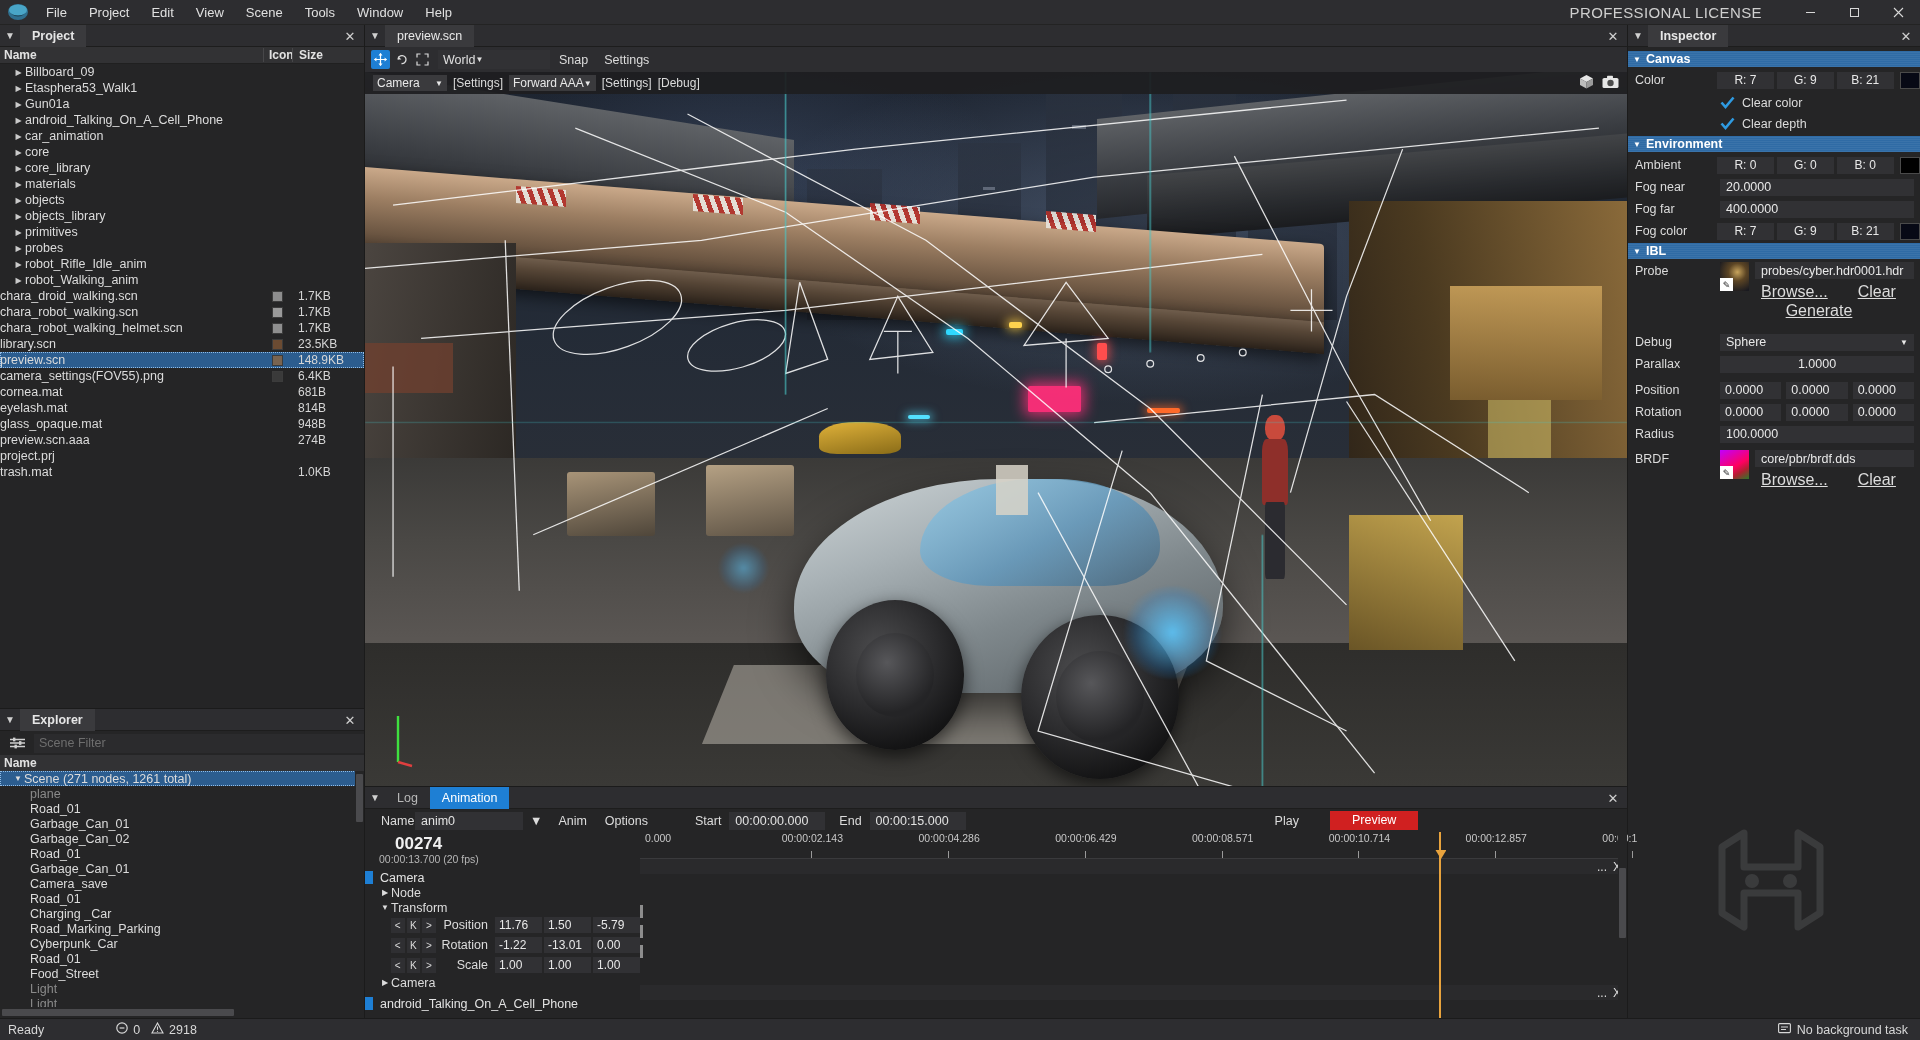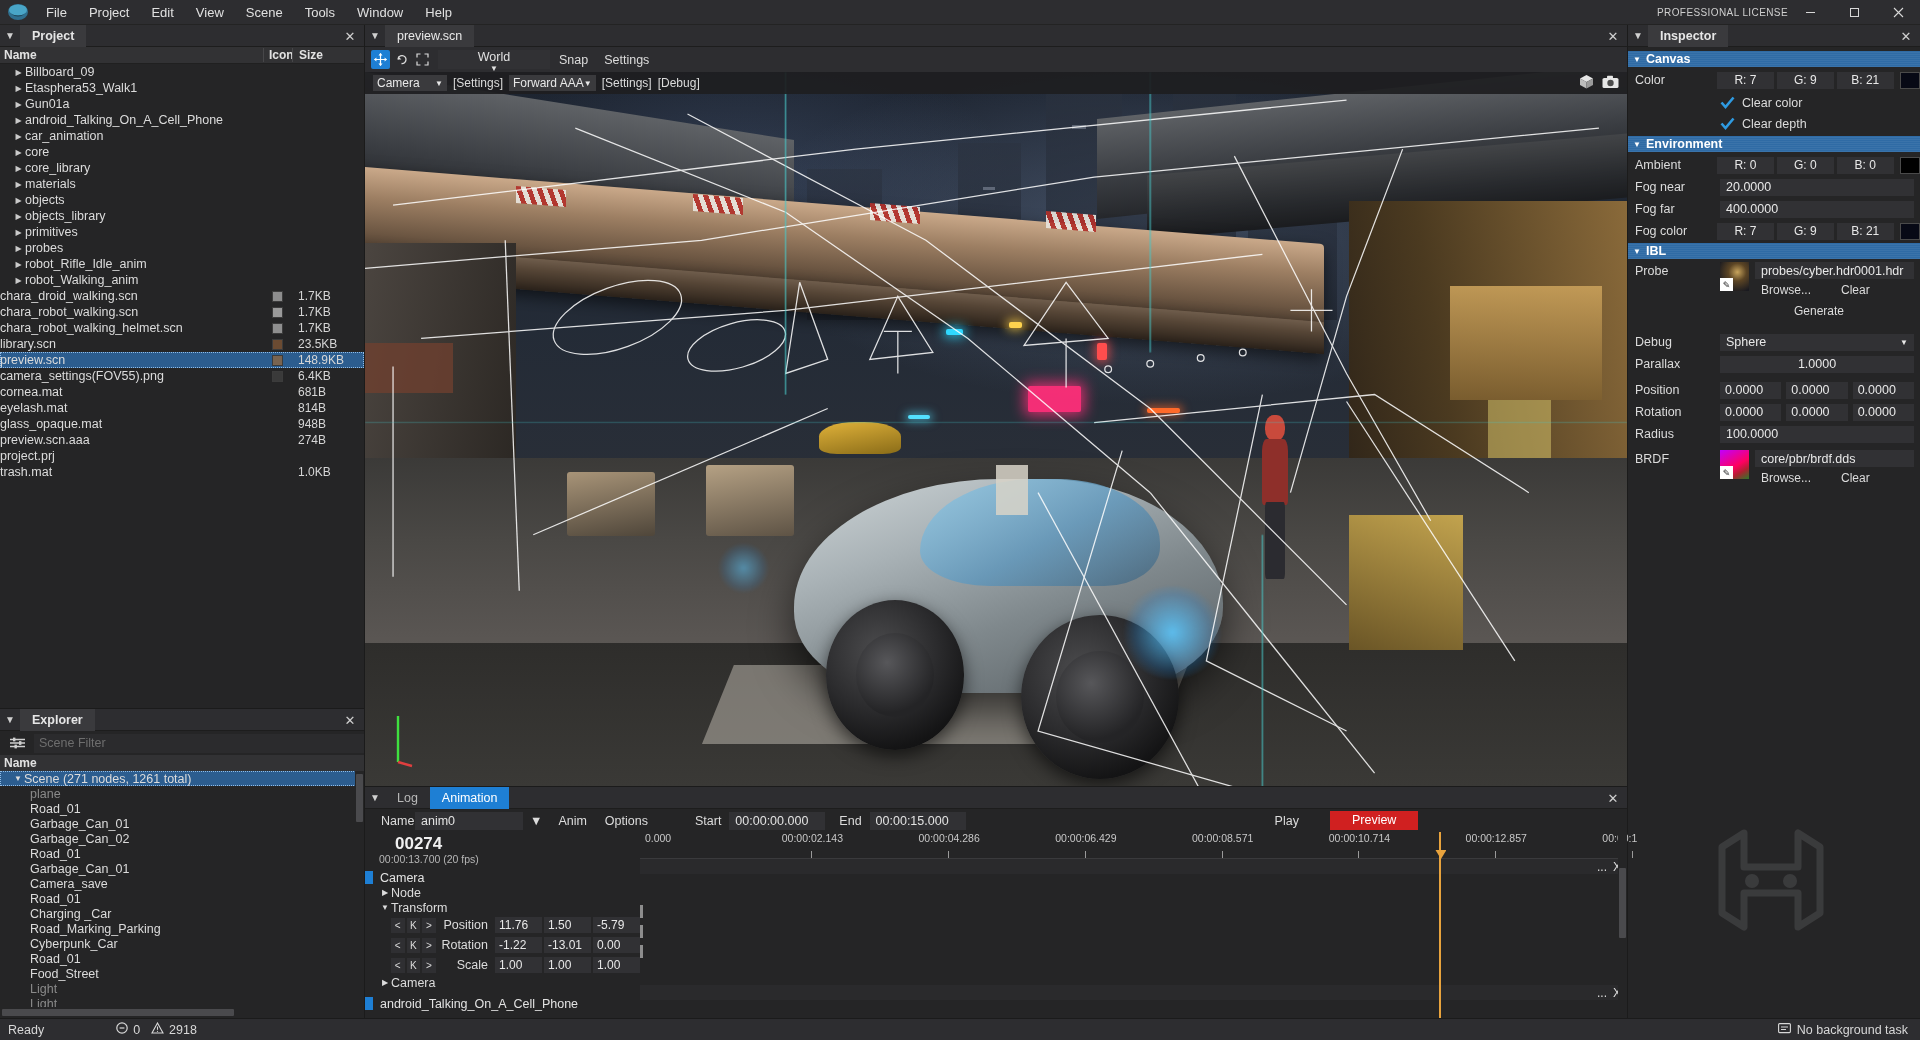--- a/index.html
+++ b/index.html
@@ -20,21 +20,21 @@
   .logo { width:22px; height:18px; margin:0 6px 0 7px; position:relative; }
   .logo svg { display:block; }
   .menubar .mi {
     padding:0 11px; height:25px; line-height:25px; font-size:13px; color:#e0e0e0; cursor:default;text-align:right;
   }
   .win-title {
     position:absolute; left:0; right:0; text-align:center; font-size:13px; color:#c8c8c8;
     pointer-events:none;
   }
   .win-right { margin-left:auto; display:flex; align-items:center; }
-  .license { font-size:10px; color:#cfcfcf; letter-spacing:.4px; }
+  .license { font-size:15px; color:#cfcfcf; letter-spacing:.4px; margin-right:26px; }
   .wbtn { width:44px; height:25px; display:flex; align-items:center; justify-content:center; color:#d8d8d8; }
 
   
   .body { flex:1; display:flex; min-height:0; background:#252526; }
 
   
   .panel { display:flex; flex-direction:column; background:#252526; min-height:0; }
   .panel-tabbar {
     height:22px; background:#2d2d30; display:flex; align-items:center;
     position:relative; flex:0 0 22px; border-bottom:1px solid #1d1d1d;
@@ -123,21 +123,21 @@
     height:25px; background:#2d2d30; display:flex; align-items:center; gap:2px;
     padding:0 6px; flex:0 0 25px;
   }
   .tbtn {
     height:19px; min-width:19px; display:flex; align-items:center; justify-content:center;
     color:#dcdcdc; font-size:12px; padding:0 3px; border-radius:2px;
   }
   .tbtn.active { background:#1e7fd4; color:#fff; }
   .combo-world {
     height:19px; min-width:112px; background:#313134; display:flex; align-items:center;
-    padding:0 5px; font-size:12.5px; color:#e0e0e0; margin-left:4px;flex-direction:column;
+    padding:0 5px; font-size:12.5px; color:#e0e0e0; margin-left:4px;
   }
   .combo-world .cv { font-size:12.5px; }
   .tlabel { font-size:12.5px; color:#dcdcdc; padding:0 7px; }
 
   .viewport { flex:1; position:relative; min-height:0; overflow:hidden; background:#14171c; }
   .vp-overlay-top {
     position:absolute; left:0; right:0; top:0; height:22px; background:rgba(30,30,32,.93);
     display:flex; align-items:center; padding:0 8px; gap:6px; z-index:6;
   }
   .vp-combo {
@@ -277,21 +277,21 @@
   .chk-row { display:flex; align-items:center; height:21px; padding-left:92px; }
   .chk { width:15px; height:15px; margin-right:7px; position:relative; }
   .chk svg { display:block; }
   .chk-label { font-size:12.5px; color:#dcdcdc; }
   .probe-thumb { width:29px; height:29px; position:relative; margin:0 6px 0 92px;
     background:radial-gradient(circle at 60% 35%, #c8a45c 0%, #5b4424 35%, #1a1a20 80%); }
   .probe-thumb .edit { position:absolute; left:0; bottom:0; width:13px; height:13px; background:#fff; color:#222;
     font-size:9px; display:flex; align-items:center; justify-content:center; }
   .pathfield { flex:1; height:17px; background:#313134; color:#e8e8e8; font-size:12.5px;
     display:flex; align-items:center; padding:0 6px; }
-  .linkbtn { font-size:12px; color:#dcdcdc; padding:0 4px; }
+  .linkbtn { font-size:16px; color:#dcdcdc; padding:0 4px;text-decoration:underline; }
   .brdf-thumb { width:29px; height:29px; position:relative; margin:0 6px 0 92px;
     background:linear-gradient(150deg,#c000ff 0%, #ff0060 55%, #b02030 75%, #2a7a2a 100%); }
   .brdf-thumb .edit { position:absolute; left:0; bottom:0; width:13px; height:13px; background:#fff; color:#222;
     font-size:9px; display:flex; align-items:center; justify-content:center; }
   .combo-ifield {
     flex:1; height:17px; background:#313134; color:#e8e8e8; font-size:12.5px;
     display:flex; align-items:center; justify-content:space-between; padding:0 6px;
   }
   .triplet { flex:1; display:flex; gap:5px; padding-right:6px; }
   .triplet .ifield { padding-left:5px; }

